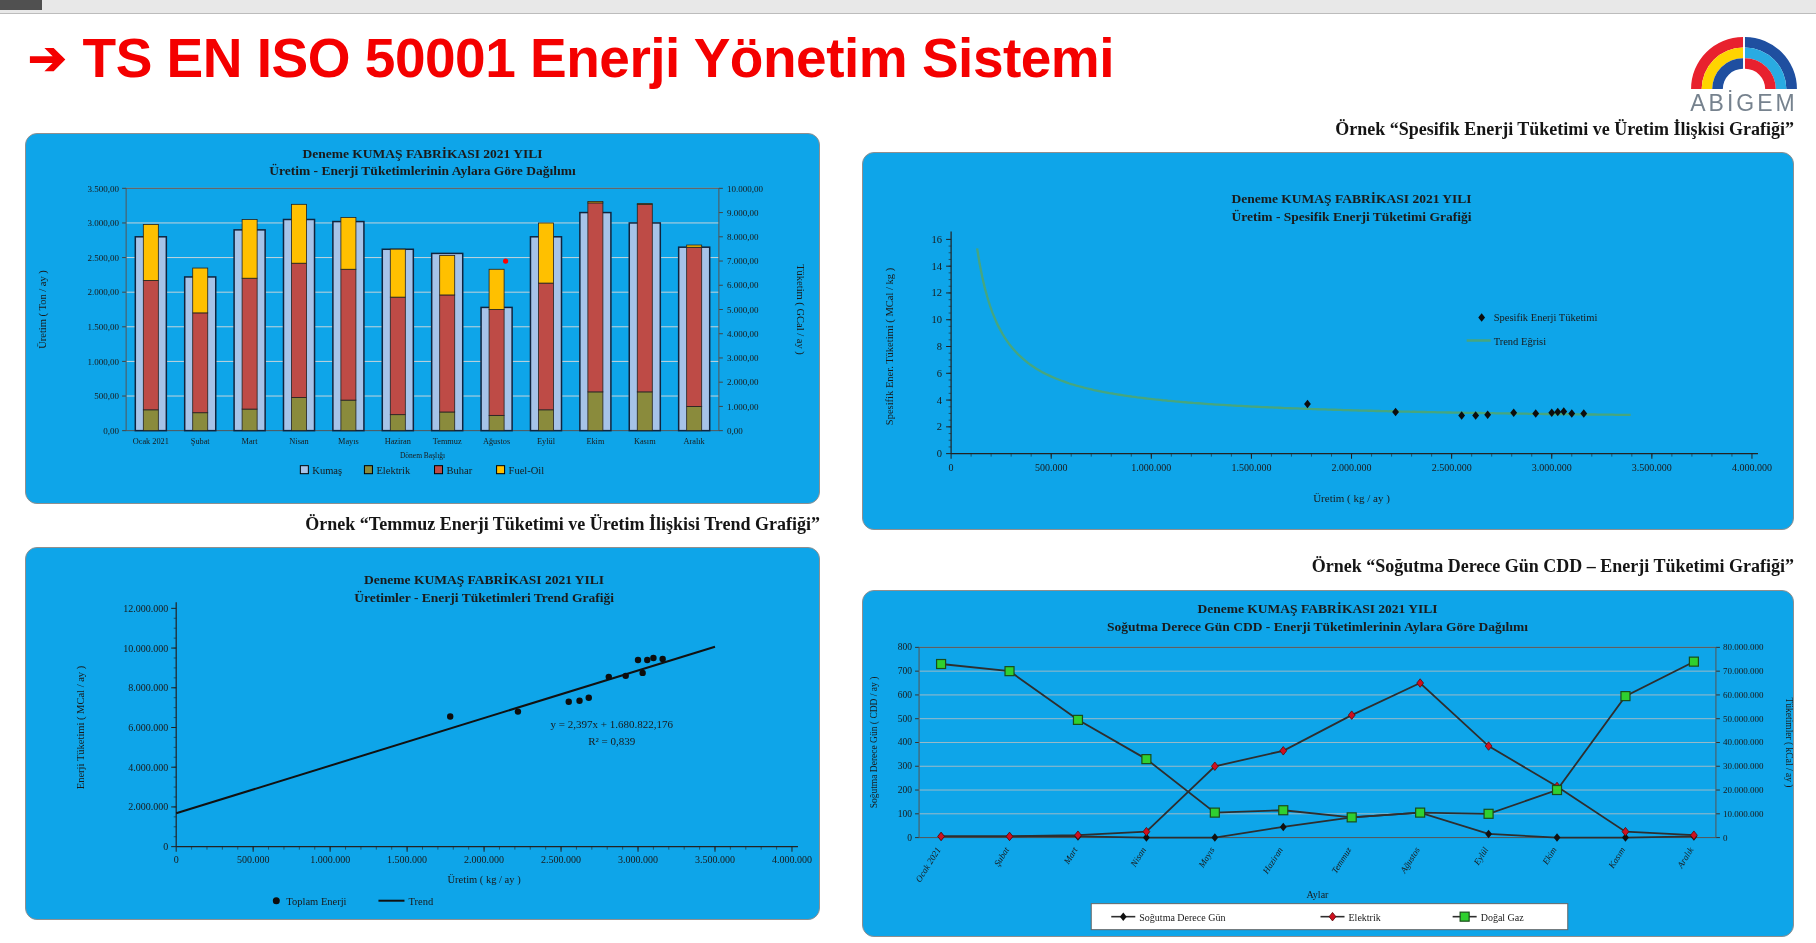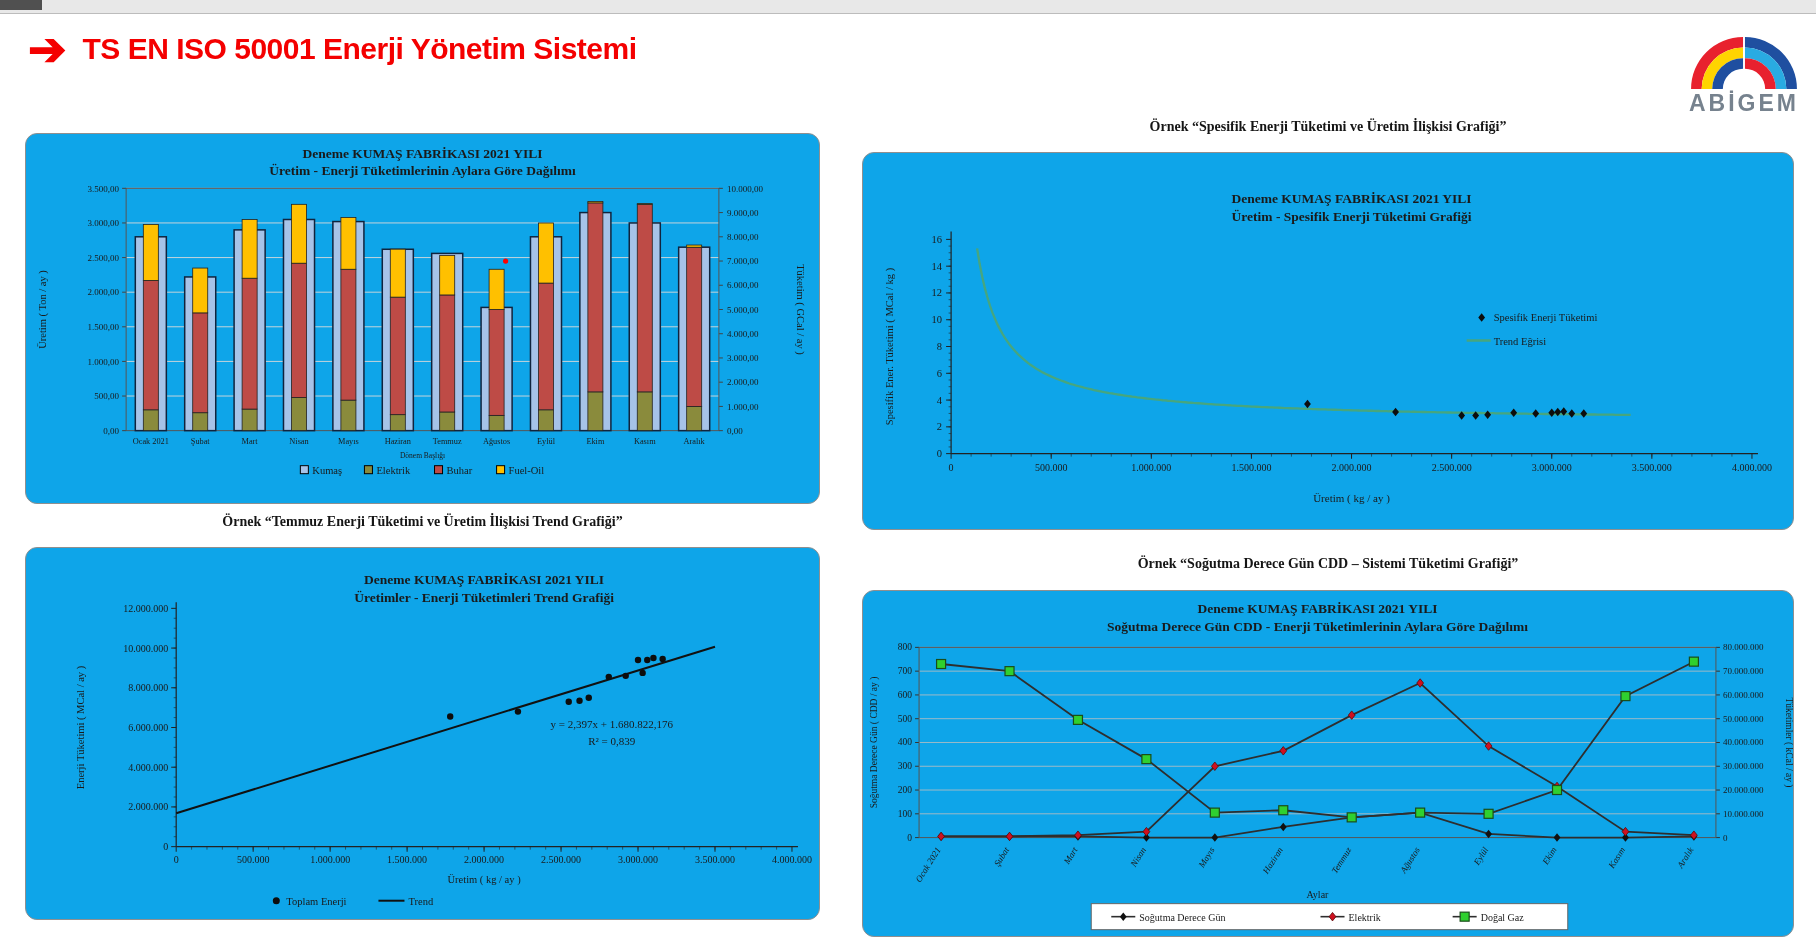--- a/index.html
+++ b/index.html
@@ -3,29 +3,29 @@
 <meta charset="utf-8">
 <style>
   html,body{margin:0;padding:0}
   body{width:1816px;height:943px;background:#ffffff;position:relative;overflow:hidden;
        font-family:"Liberation Sans",sans-serif}
   .top-strip{position:absolute;left:0;top:0;width:100%;height:13px;background:#e8e8e8;
              border-bottom:1px solid #bcbcbc}
   .corner-block{position:absolute;left:0;top:0;width:42px;height:10px;background:#505050}
   .header{position:absolute;left:28px;top:26px;display:flex;align-items:center;gap:16px}
   .header .arrow{font-size:46px;line-height:1;font-weight:700}
-  .header .title{font-size:30px;font-weight:700;letter-spacing:-0.5px;
+  .header .title{font-size:55px;font-weight:700;letter-spacing:-0.5px;
                  font-family:"Liberation Sans",sans-serif}
   .logo{position:absolute;right:14px;top:12px;width:116px;text-align:center}
   .logo-text{font-size:23px;color:#76828e;letter-spacing:3px;margin-top:-3px}
   .panel{position:absolute;background:#0ea5e9;border:1.6px solid #8f8f8f;border-radius:12px;
          box-sizing:border-box}
   .panel svg{display:block;width:100%;height:100%}
-  .outer-title{position:absolute;text-align:center;font-family:"Liberation Serif",serif;
-               font-weight:700;font-size:14px;color:#151515}
+  .outer-title{position:absolute;text-align:right;font-family:"Liberation Serif",serif;
+               font-weight:700;font-size:18px;color:#151515}
   svg text{font-family:"Liberation Serif",serif;fill:#1a1a1a}
   #panel1{left:25px;top:133px;width:795px;height:371px}
   #panel2{left:862px;top:152px;width:932px;height:378px}
   #panel3{left:25px;top:547px;width:795px;height:373px}
   #panel4{left:862px;top:590px;width:932px;height:347px}
   #ot2{left:862px;top:119px;width:932px}
   #ot3{left:25px;top:514px;width:795px}
   #ot4{left:862px;top:556px;width:932px}
 </style>
 </head>
@@ -42,26 +42,26 @@
 
 <div class="logo">
   <svg id="logo-arch" viewBox="0 0 120 80" width="116" height="77">
       <path d="M 61 26 A 54 54 0 0 1 115 80 L 104 80 A 43 43 0 0 0 61 37 Z" fill="#1f4fa0"></path>
       <path d="M 61 37 A 43 43 0 0 1 104 80 L 93 80 A 32 32 0 0 0 61 48 Z" fill="#29abe2"></path>
       <path d="M 61 48 A 32 32 0 0 1 93 80 L 82 80 A 21 21 0 0 0 61 59 Z" fill="#e8212e"></path>
       <path d="M 5 80 A 54 54 0 0 1 59 26 L 59 37 A 43 43 0 0 0 16 80 Z" fill="#e8212e"></path>
       <path d="M 16 80 A 43 43 0 0 1 59 37 L 59 48 A 32 32 0 0 0 27 80 Z" fill="#ffd400"></path>
       <path d="M 27 80 A 32 32 0 0 1 59 48 L 59 59 A 21 21 0 0 0 38 80 Z" fill="#1f4fa0"></path>
     </svg>
-  <div class="logo-text" style="color: rgb(118, 130, 142); font-weight: bold;">ABİGEM</div>
+  <div class="logo-text" style="color: rgb(118, 130, 142);">ABİGEM</div>
 </div>
 
 <div class="outer-title" id="ot2">Örnek “Spesifik Enerji Tüketimi ve Üretim İlişkisi Grafiği”</div>
 <div class="outer-title" id="ot3">Örnek “Temmuz Enerji Tüketimi ve Üretim İlişkisi Trend Grafiği”</div>
-<div class="outer-title" id="ot4">Örnek “Soğutma Derece Gün CDD – Sistemi Tüketimi Grafiği”</div>
+<div class="outer-title" id="ot4">Örnek “Soğutma Derece Gün CDD – Enerji Tüketimi Grafiği”</div>
 
 <div class="panel" id="panel1">
   <svg id="svg1" viewBox="0 0 792 368">
       <text x="396" y="24" text-anchor="middle" font-size="13.5" font-weight="bold">Deneme KUMAŞ FABRİKASI 2021 YILI</text>
       <text x="396" y="41" text-anchor="middle" font-size="13.5" font-weight="bold">Üretim - Enerji Tüketimlerinin Aylara Göre Dağılımı</text>
       <line x1="96" y1="296" x2="100" y2="296" stroke="#444" stroke-width="1"></line>
       <text x="93" y="299.2" text-anchor="end" font-size="9">0,00</text>
       <line x1="100" y1="261.42857142857144" x2="692" y2="261.42857142857144" stroke="#d9d9d9" stroke-width="0.9"></line>
       <line x1="96" y1="261.42857142857144" x2="100" y2="261.42857142857144" stroke="#444" stroke-width="1"></line>
       <text x="93" y="264.62857142857143" text-anchor="end" font-size="9">500,00</text>

